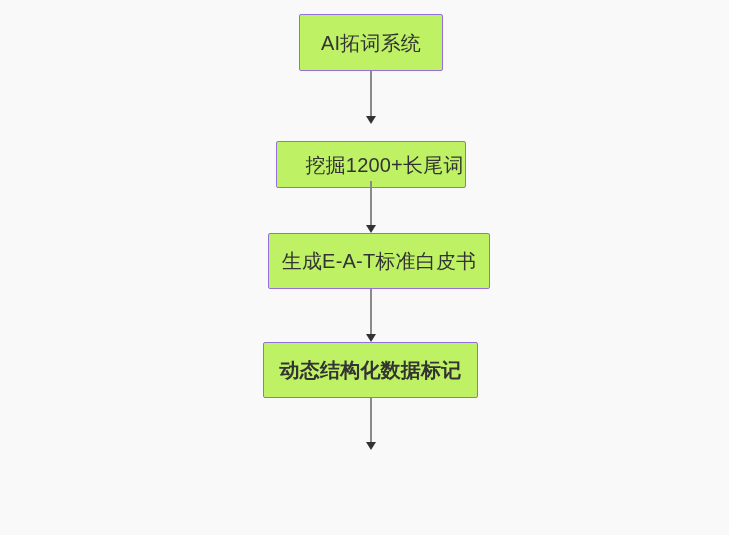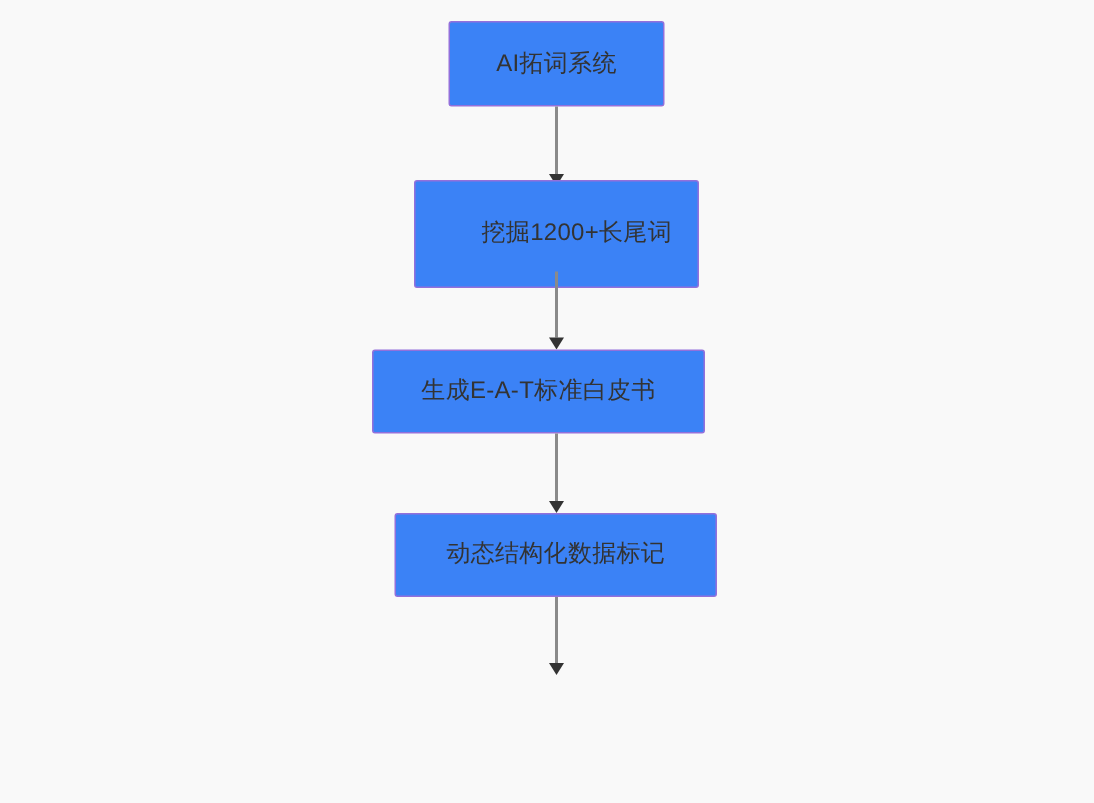--- a/index.html
+++ b/index.html
@@ -14,28 +14,28 @@
     overflow: hidden;
   }
   #flowchart {
     position: relative;
     width: 729px;
     height: 535px;
   }
   .node {
     position: absolute;
     box-sizing: border-box;
-    background: #3b82f6;
+    background: #bef264;
     border: 1.6px solid #9370db;
     border-radius: 2px;
     display: flex;
     align-items: center;
     justify-content: center;
     color: #333333;
-    font-size: 16px;
+    font-size: 20px;
     line-height: 1.2;
     letter-spacing: 0.2px;
     white-space: nowrap;
     user-select: none;
   }
   .node-label {
     display: block;
   }
   .edge {
     position: absolute;
@@ -65,39 +65,39 @@
 
   <div class="node" style="left:299px; top:14px; width:144px; height:57px;">
     <span class="node-label">AI拓词系统</span>
   </div>
 
   <div class="edge" style="left:370px; top:71px; width:2px; height:53px;">
     <div class="edge-line" style="height:45px;"></div>
     <div class="edge-head" style="top:45px;"></div>
   </div>
 
-  <div class="node" style="left:276px; top:120px; width:190px; height:72px;padding-left:27px;">
+  <div class="node" style="left:276px; top:141px; width:190px; height:47px;padding-left:27px;">
     <span class="node-label">挖掘1200+长尾词</span>
   </div>
 
   <div class="edge" style="left:370px; top:181px; width:2px; height:52px;">
     <div class="edge-line" style="height:44px;"></div>
     <div class="edge-head" style="top:44px;"></div>
   </div>
 
-  <div class="node" style="left:248px; top:233px; width:222px; height:56px;">
+  <div class="node" style="left:268px; top:233px; width:222px; height:56px;">
     <span class="node-label">生成E-A-T标准白皮书</span>
   </div>
 
   <div class="edge" style="left:370px; top:289px; width:2px; height:53px;">
     <div class="edge-line" style="height:45px;"></div>
     <div class="edge-head" style="top:45px;"></div>
   </div>
 
-  <div class="node" style="left:263px; top:342px; width:215px; height:56px;">
+  <div class="node" style="left:263px; top:342px; width:215px; height:56px;font-weight:bold;">
     <span class="node-label">动态结构化数据标记</span>
   </div>
 
   <div class="edge" style="left:370px; top:398px; width:2px; height:52px;">
     <div class="edge-line" style="height:44px;"></div>
     <div class="edge-head" style="top:44px;"></div>
   </div>
 
 
 </div>

